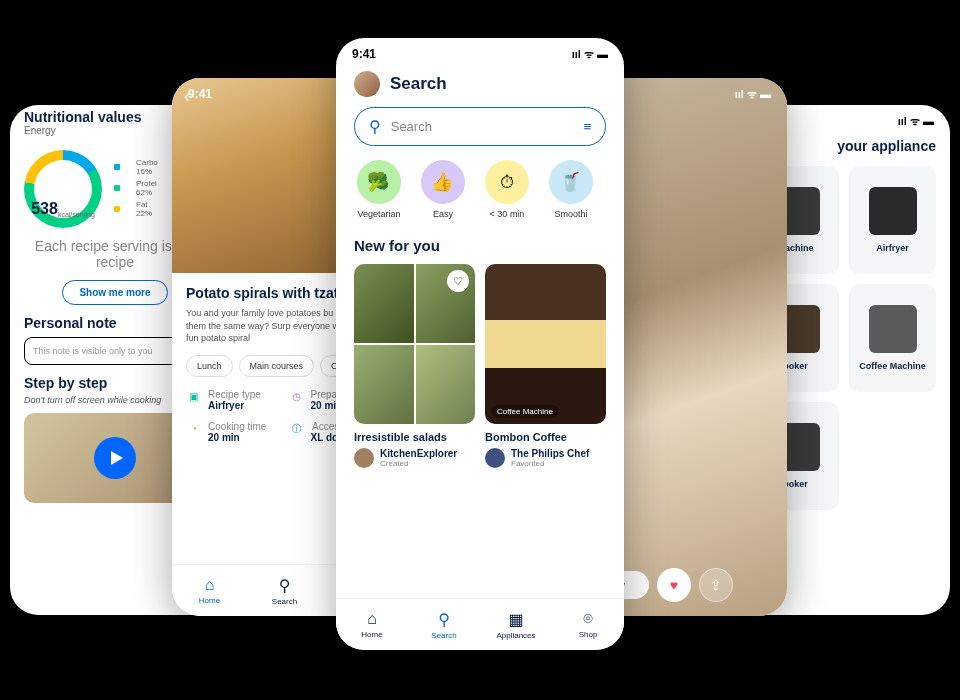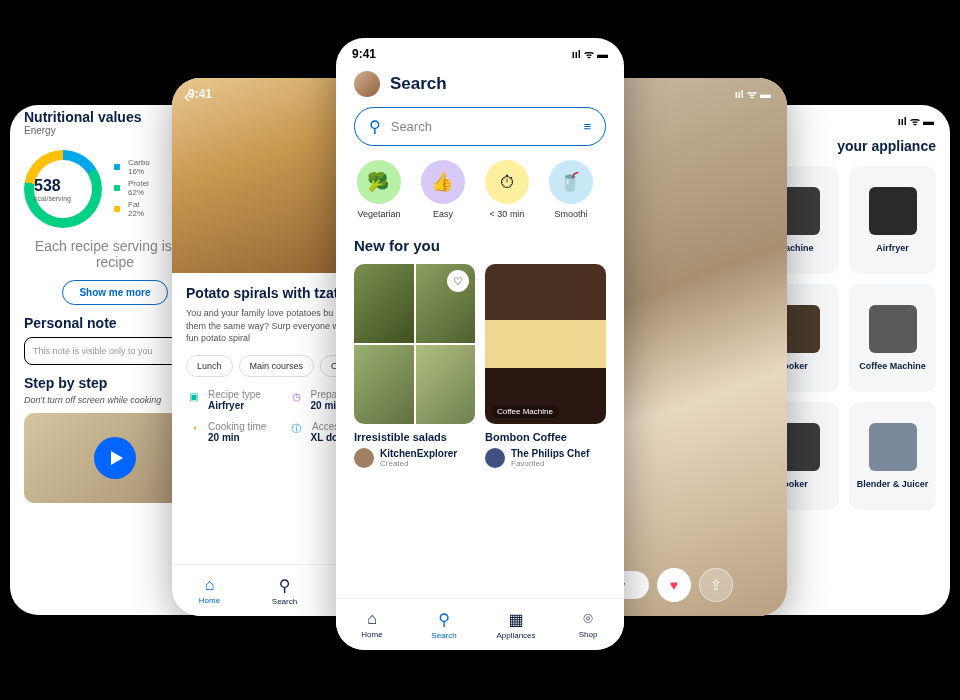--- a/index.html
+++ b/index.html
@@ -7,25 +7,25 @@
 .phone { position: absolute; background: #fff; border-radius: 28px; box-shadow: 0 8px 40px rgba(0,0,0,0.35); overflow: hidden; }
 .statusbar { display: flex; justify-content: space-between; align-items: center; padding: 8px 16px 4px; font-size: 12px; font-weight: 600; }
 .status-right { display: flex; gap: 3px; align-items: center; font-size: 11px; }
 
 
 .p1 { left: 10px; top: 105px; width: 210px; height: 510px; z-index: 1; }
 .p1 .section-title { font-size: 14px; font-weight: 700; color: #0a1f44; padding: 4px 14px 0; }
 .p1 .subtitle { font-size: 10px; color: #666; padding: 0 14px 8px; }
 .donut-wrap { display: flex; align-items: center; gap: 12px; padding: 6px 14px; }
 .donut { width: 78px; height: 78px; border-radius: 50%; background: conic-gradient(#00a8e8 0 58deg, #00d084 58deg 280deg, #ffc107 280deg 360deg); display: flex; align-items: center; justify-content: center; }
-.donut-inner { width: 58px; height: 58px; background: #fff; border-radius: 50%; display: flex; flex-direction: column; align-items: flex-start; justify-content: center; }
+.donut-inner { width: 58px; height: 58px; background: #fff; border-radius: 50%; display: flex; flex-direction: row; align-items: flex-end; justify-content: center; }
 .donut-val { font-size: 16px; font-weight: 700; color: #0a1f44; }
 .donut-unit { font-size: 7px; color: #666; }
 .legend { font-size: 8px; color: #666; }
-.legend-item { display: flex; align-items: center; gap: 8px; margin-bottom: 3px; }
+.legend-item { display: flex; align-items: center; gap: 16px; margin-bottom: 3px; }
 .sq { width: 6px; height: 6px; border-radius: 1px; }
 .footnote { font-size: 14px; color: #888; text-align: center; padding: 4px 14px; }
 .show-more { margin: 6px auto; display: block; border: 1.5px solid #0066cc; color: #0066cc; background: #fff; border-radius: 20px; padding: 6px 16px; font-size: 10px; font-weight: 600; }
 .note-input { margin: 6px 14px; border: 1px solid #000000; border-radius: 8px; padding: 8px; font-size: 9px; color: #999; }
 .step-text { font-size: 9px; color: #555; padding: 4px 14px 8px; font-style: italic; }
 .video-thumb { margin: 0 14px; height: 90px; background: linear-gradient(135deg,#d4c5a0,#a89070); border-radius: 10px; position: relative; display:flex;align-items:center;justify-content:center; }
 .play-btn { width: 42px; height: 42px; border-radius: 50%; background: #0066ff; display: flex; align-items: center; justify-content: center; }
 .play-tri { width:0;height:0;border-left:12px solid #fff;border-top:7px solid transparent;border-bottom:7px solid transparent;margin-left:3px; }
 
 
@@ -330,18 +330,14 @@
         <div class="appl-name">ooker</div>
       </div>
     <div class="appl-card">
         <div class="appl-img" style="background:#5a5a5a"></div>
         <div class="appl-name">Coffee Machine</div>
       </div>
     <div class="appl-card">
         <div class="appl-img" style="background:#3a3a3a"></div>
         <div class="appl-name">ooker</div>
       </div>
-    <div class="appl-card">
-        <div class="appl-img" style="background:#7a8a9a"></div>
-        <div class="appl-name">Blender &amp; Juicer</div>
-      </div>
   </div>
 </div>
 
 </body></html>

